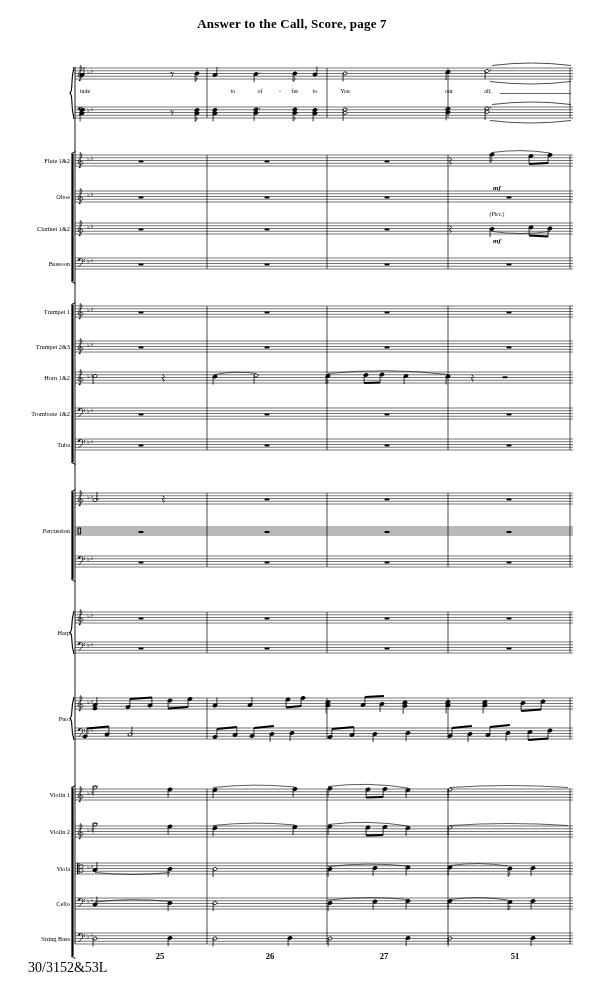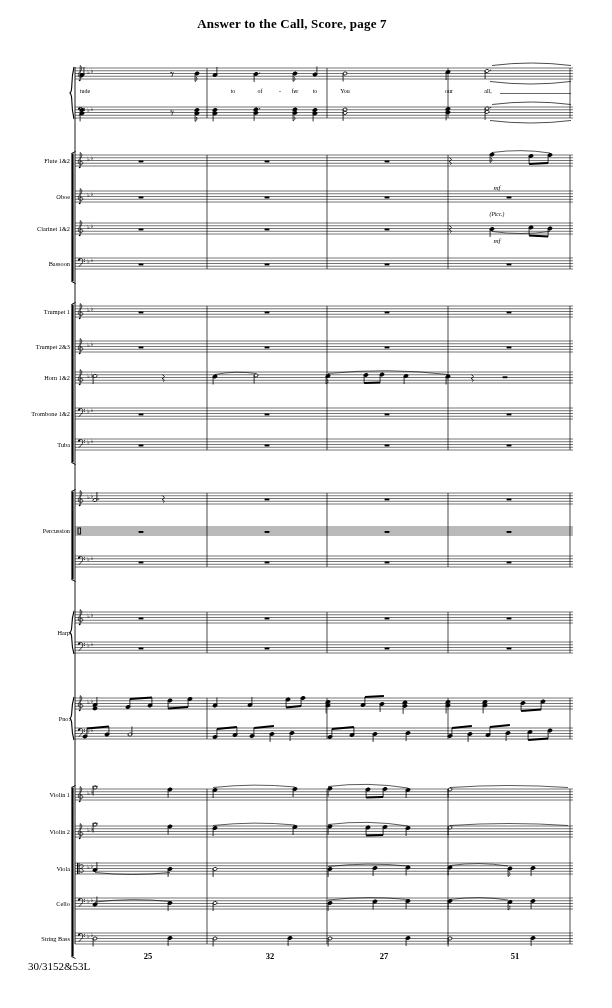--- a/index.html
+++ b/index.html
@@ -3,24 +3,24 @@
 <meta charset="utf-8">
 <style>
   html,body{margin:0;padding:0;background:#888;}
   .page{position:relative;width:612px;height:1008px;background:#fff;margin:0 auto;
         font-family:"Liberation Serif", serif;color:#000;overflow:hidden;}
   .title{position:absolute;top:16px;left:0;width:584px;text-align:center;
          font-size:13px;font-weight:bold;letter-spacing:.2px;}
   svg.notation{position:absolute;left:0;top:0;}
   .stafflabel{position:absolute;left:0;width:70px;text-align:right;font-size:6.3px;line-height:8px;}
   .lyric{position:absolute;font-size:6px;transform:translateX(-50%);white-space:nowrap;}
-  .dyn{position:absolute;font-size:7px;font-weight:normal;font-style:italic;transform:translateX(-50%);text-align:center;}
+  .dyn{position:absolute;font-size:7px;font-weight:bold;font-style:italic;transform:translateX(-50%);text-align:center;}
   .ann{position:absolute;font-size:5.5px;font-style:italic;transform:translateX(-50%);}
   .mnum{position:absolute;font-size:8.5px;font-weight:bold;transform:translateX(-50%);}
-  .footer{position:absolute;left:28px;top:960px;font-size:11px;}
+  .footer{position:absolute;left:28px;top:960px;font-size:14px;}
 </style>
 </head>
 <body>
 
 <div class="page">
   <div class="title">Answer to the Call, Score, page 7</div>
 
   <svg class="notation" id="score-svg" width="612" height="1008" viewBox="0 0 612 1008">
       <g>
         <line x1="75" y1="68" x2="573" y2="68" stroke="#000" stroke-width="0.55"></line>
@@ -724,19 +724,19 @@
   <div class="lyric" style="left:295px;top:88px">fer</div>
   <div class="lyric" style="left:315px;top:88px">to</div>
   <div class="lyric" style="left:345px;top:88px">You</div>
   <div class="lyric" style="left:449px;top:88px">our</div>
   <div class="lyric" style="left:488px;top:88px">all,</div>
 
   <div class="dyn" style="left:497px;top:184px">mf</div>
   <div class="ann" style="left:497px;top:211px">(Picc.)</div>
   <div class="dyn" style="left:497px;top:237px">mf</div>
 
-  <div class="mnum" style="left:148px;top:951px">25</div>
-  <div class="mnum" style="left:270px;top:951px">32</div>
+  <div class="mnum" style="left:160px;top:951px">25</div>
+  <div class="mnum" style="left:270px;top:951px">26</div>
   <div class="mnum" style="left:384px;top:951px">27</div>
   <div class="mnum" style="left:515px;top:951px">51</div>
 
   <div class="footer">30/3152&amp;53L</div>
 </div>
 
 </body></html>

